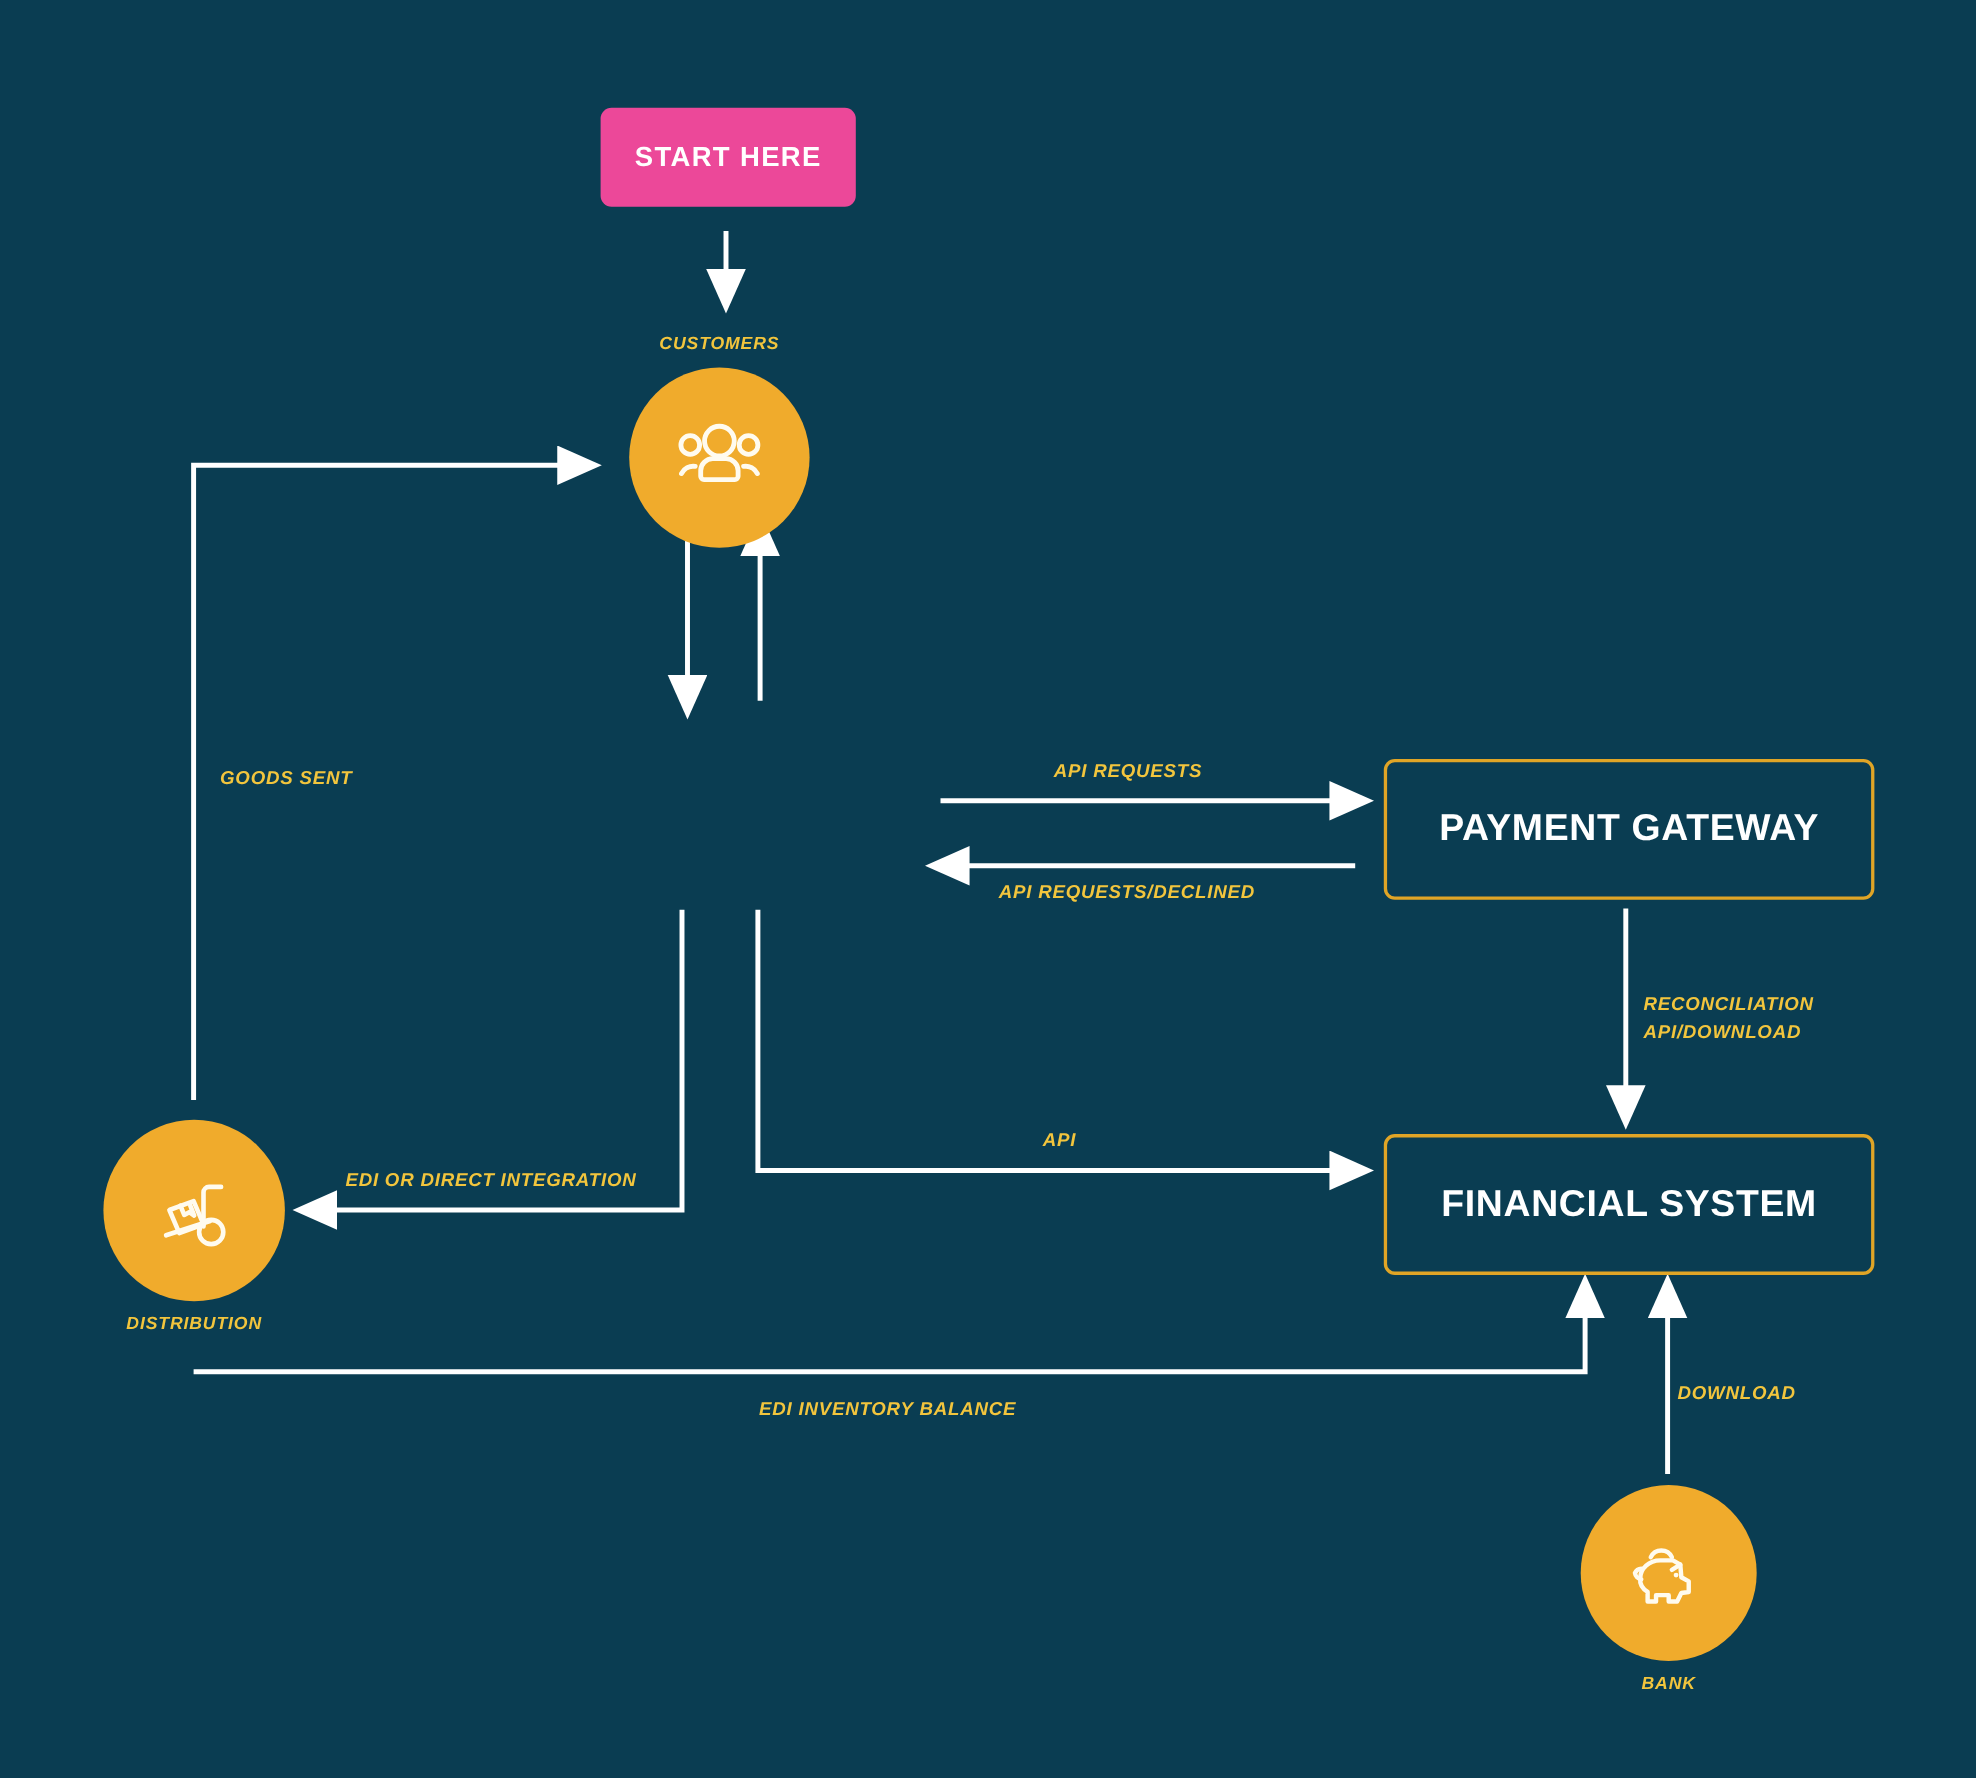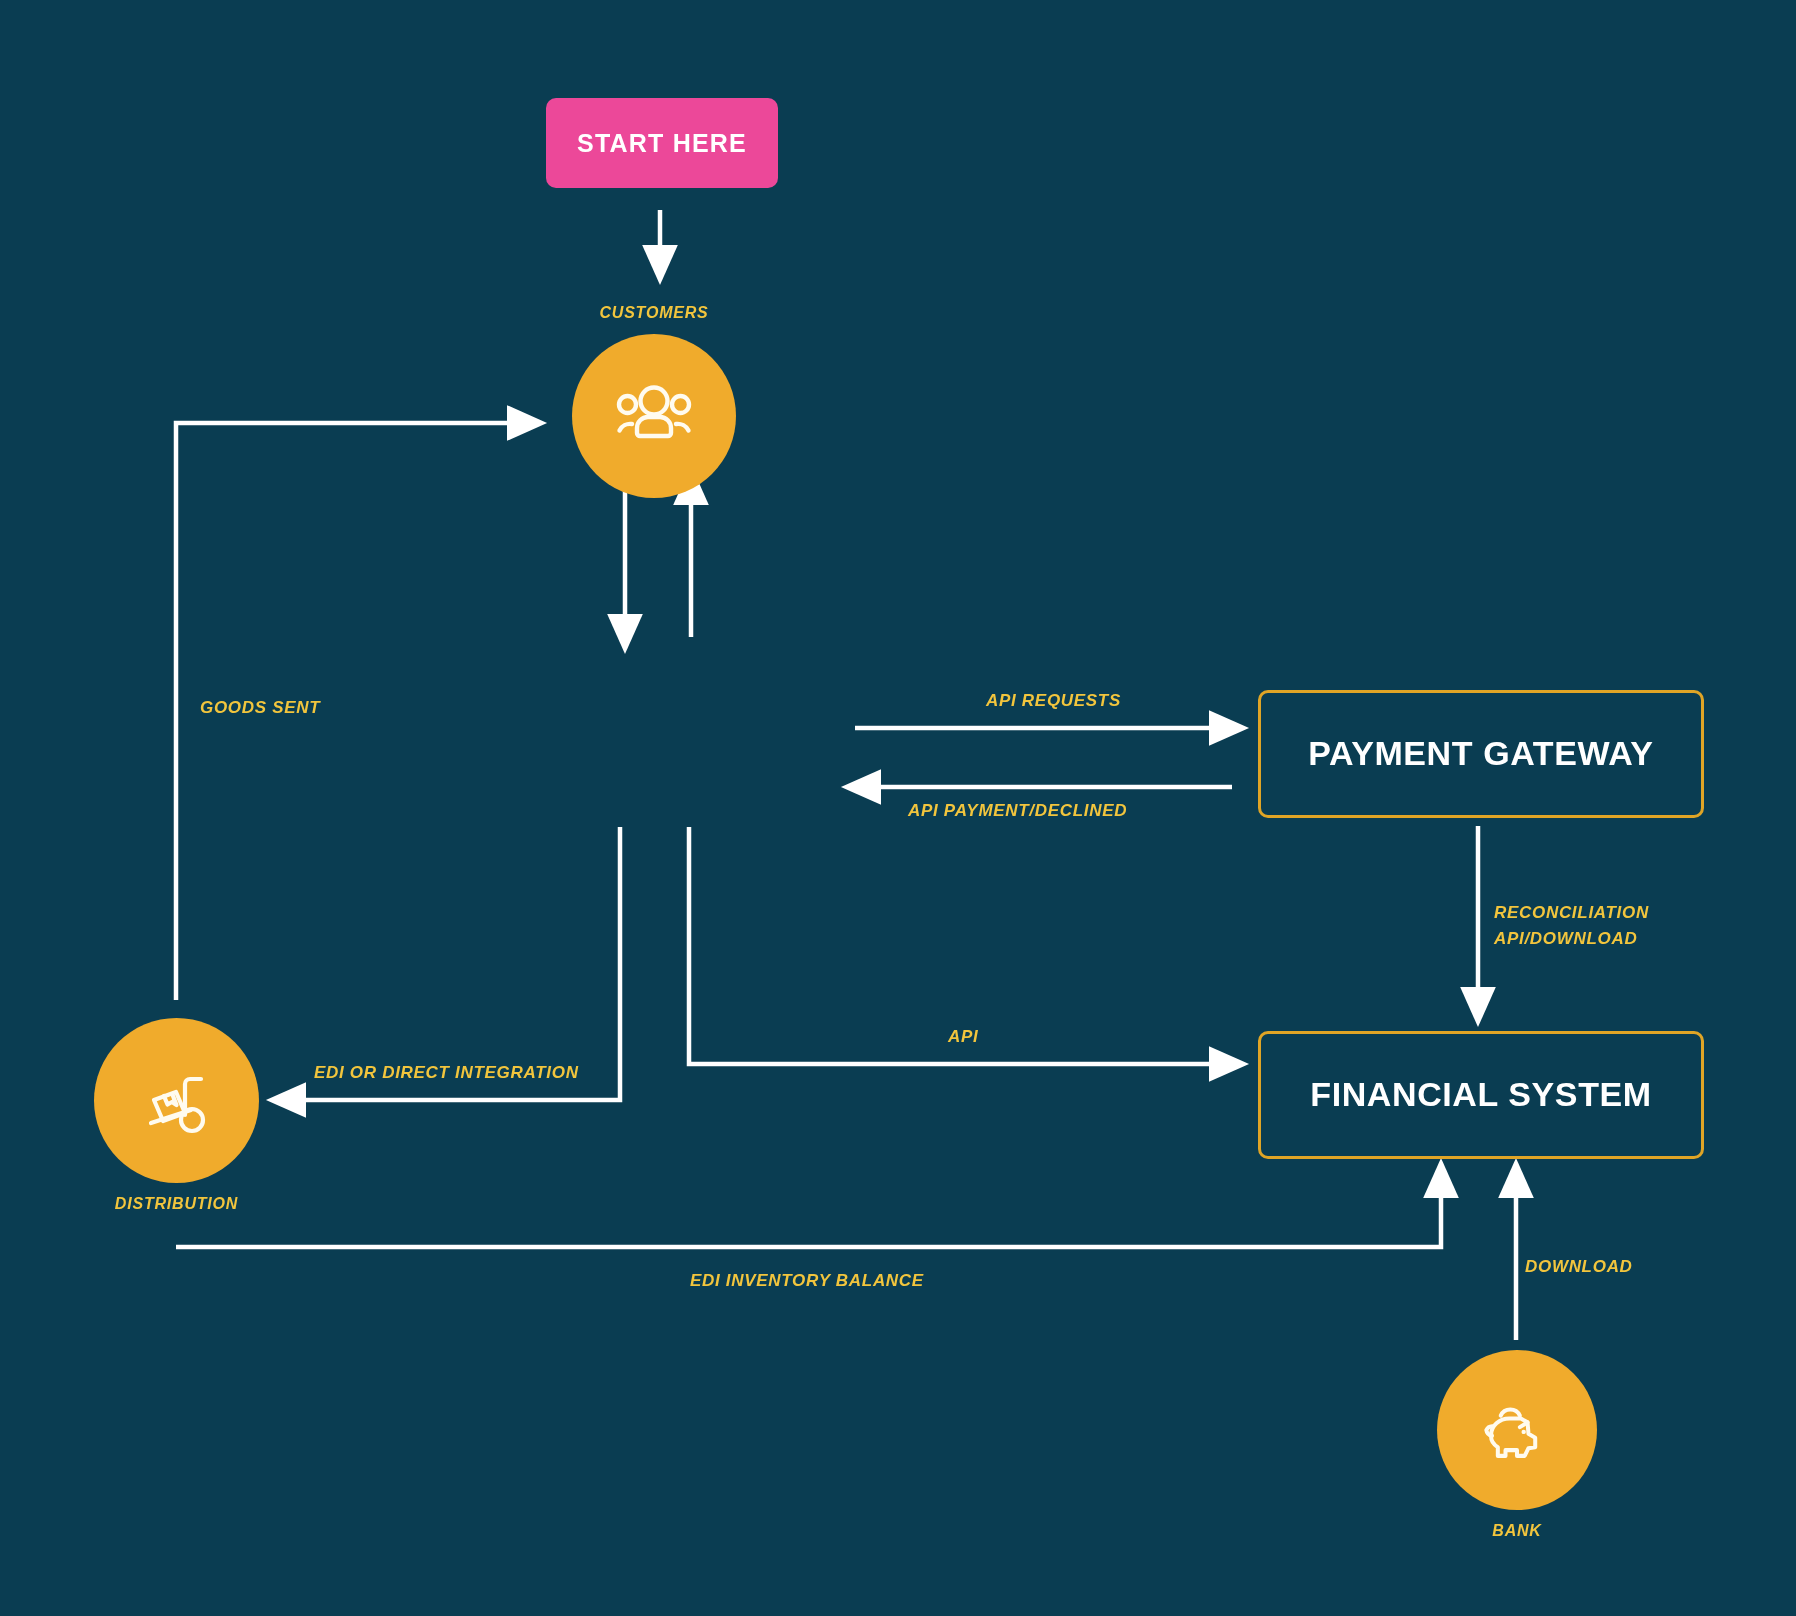--- a/index.html
+++ b/index.html
@@ -156,23 +156,23 @@
           <path d="M22,44 a7,7 0 0 0 -6,4 a7,7 0 0 0 6,6"></path>
           <circle cx="55" cy="50" r="2.3" fill="#fffbef" stroke="none"></circle>
         </svg>
       </span>
     </div>
     <div class="node-cap">BANK</div>
   </div>
 
   <div class="edge-label" style="left:200px;top:695px;">GOODS SENT</div>
 
-  <div class="edge-label" style="left:958px;top:688px;margin-left:28px;">API REQUESTS</div>
+  <div class="edge-label" style="left:958px;top:688px;">API REQUESTS</div>
 
-  <div class="edge-label" style="left:908px;top:798px;">API PAYMENT/DECLINED</div>
+  <div class="edge-label" style="left:908px;top:798px;">API REQUESTS/DECLINED</div>
 
   <div class="edge-label" style="left:1494px;top:900px;">
     <div>RECONCILIATION</div>
     <div>API/DOWNLOAD</div>
   </div>
 
   <div class="edge-label" style="left:314px;top:1060px;">EDI OR DIRECT INTEGRATION</div>
 
   <div class="edge-label" style="left:948px;top:1024px;">API</div>
 

